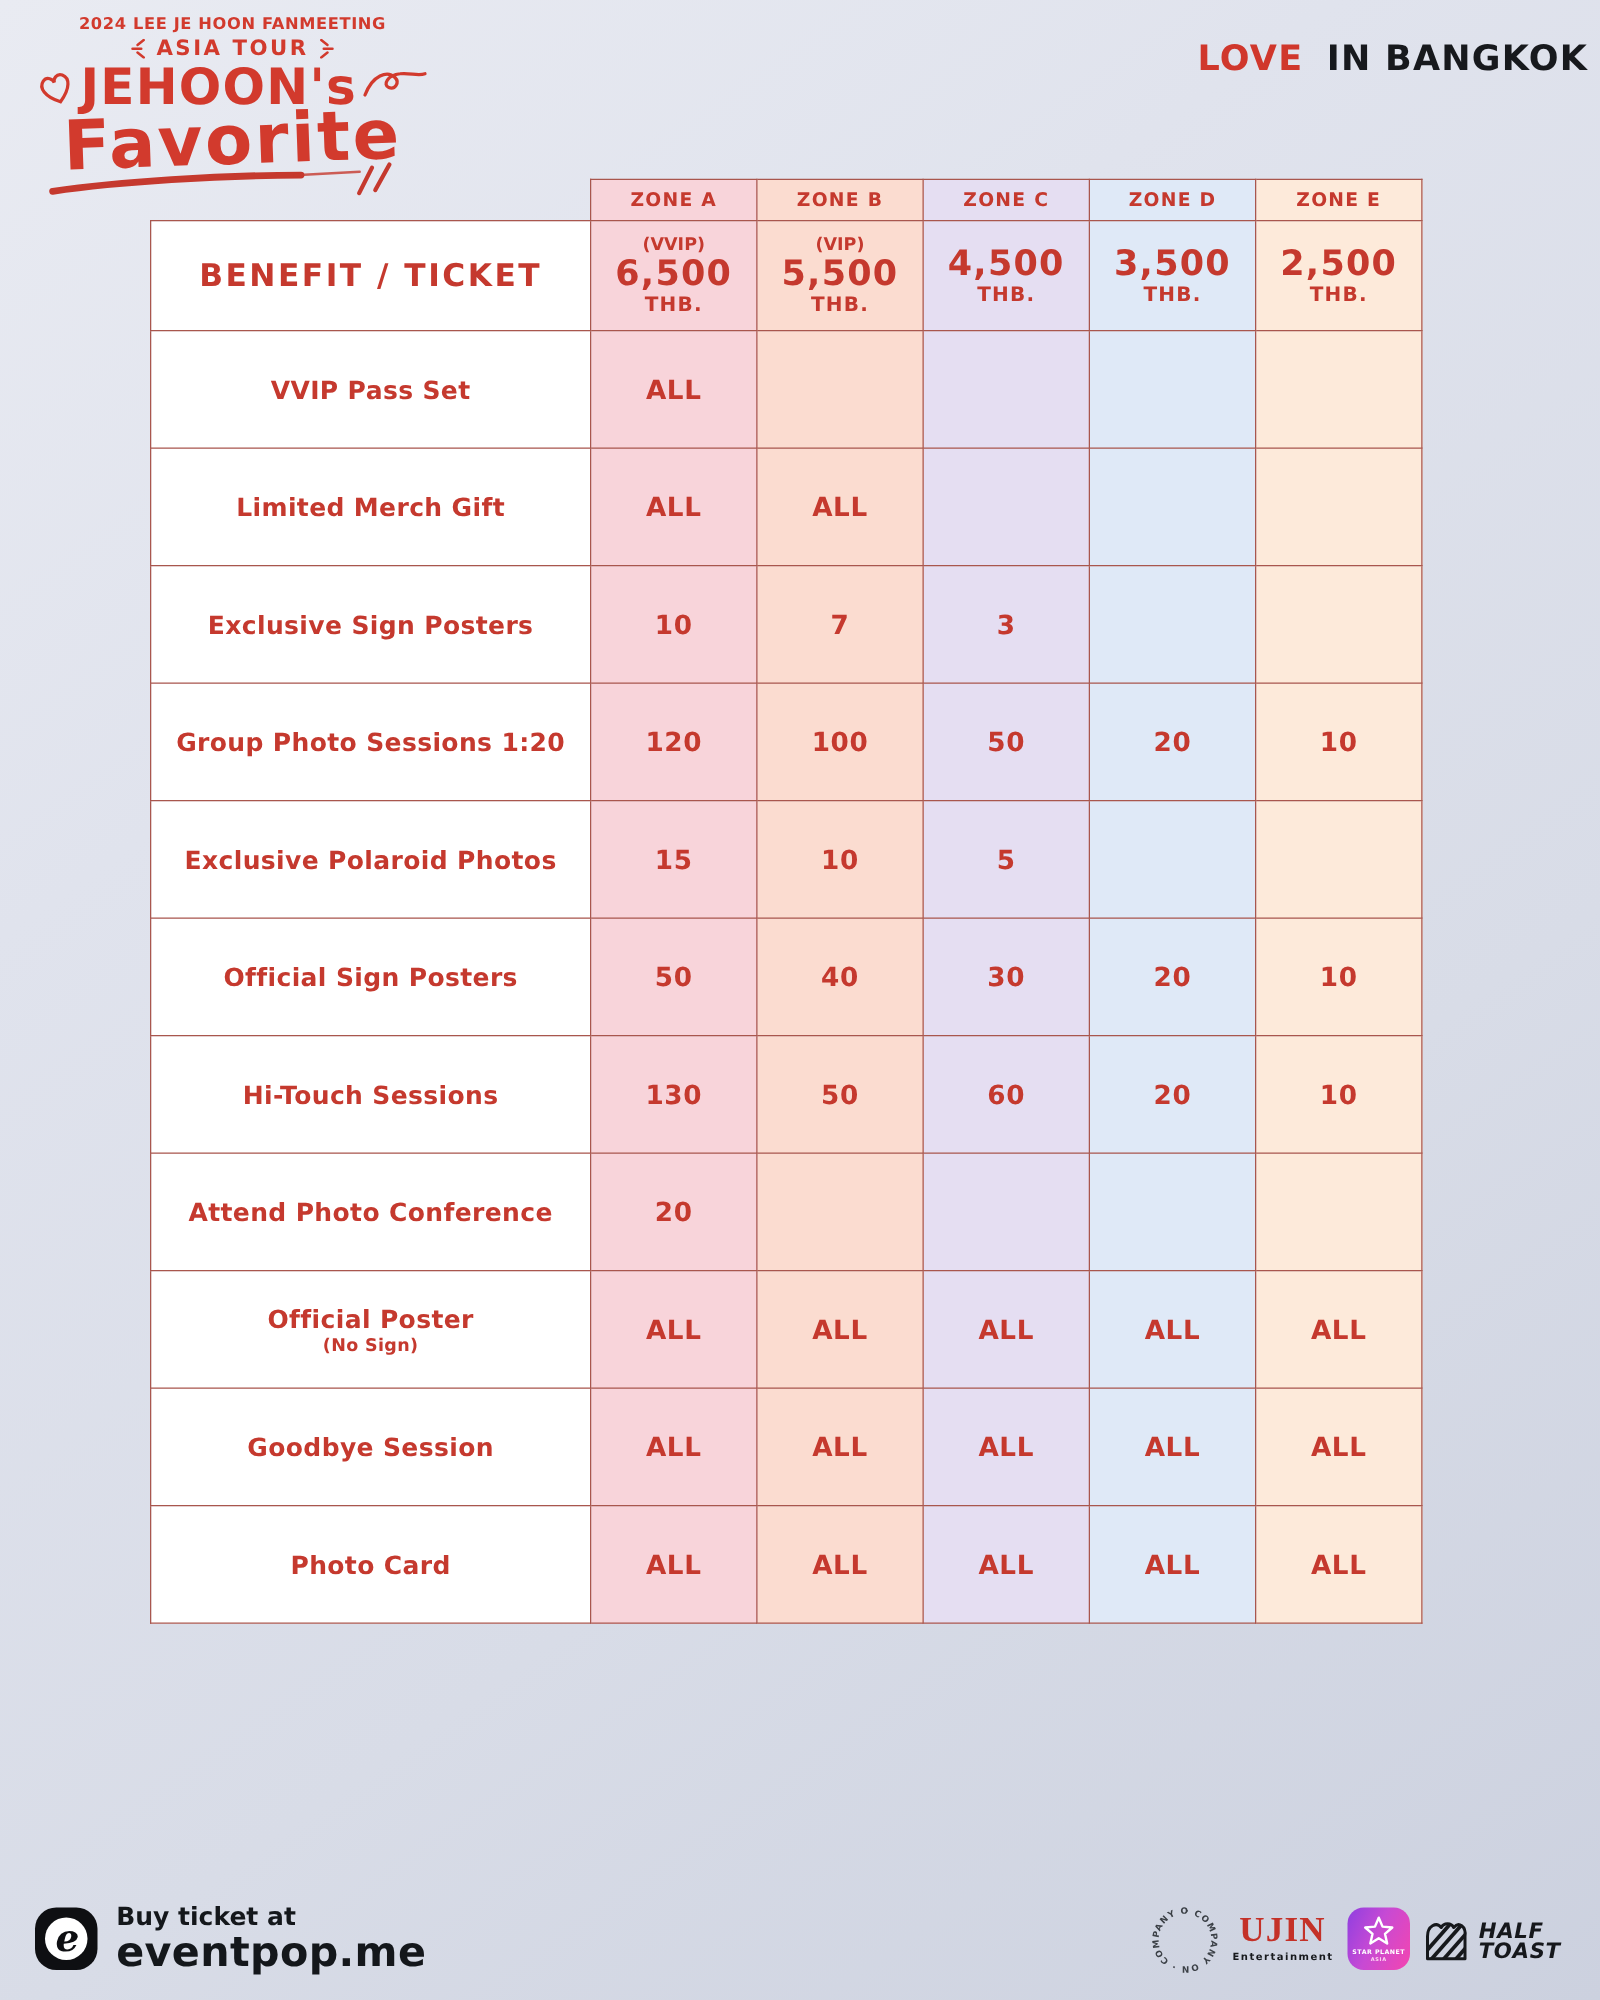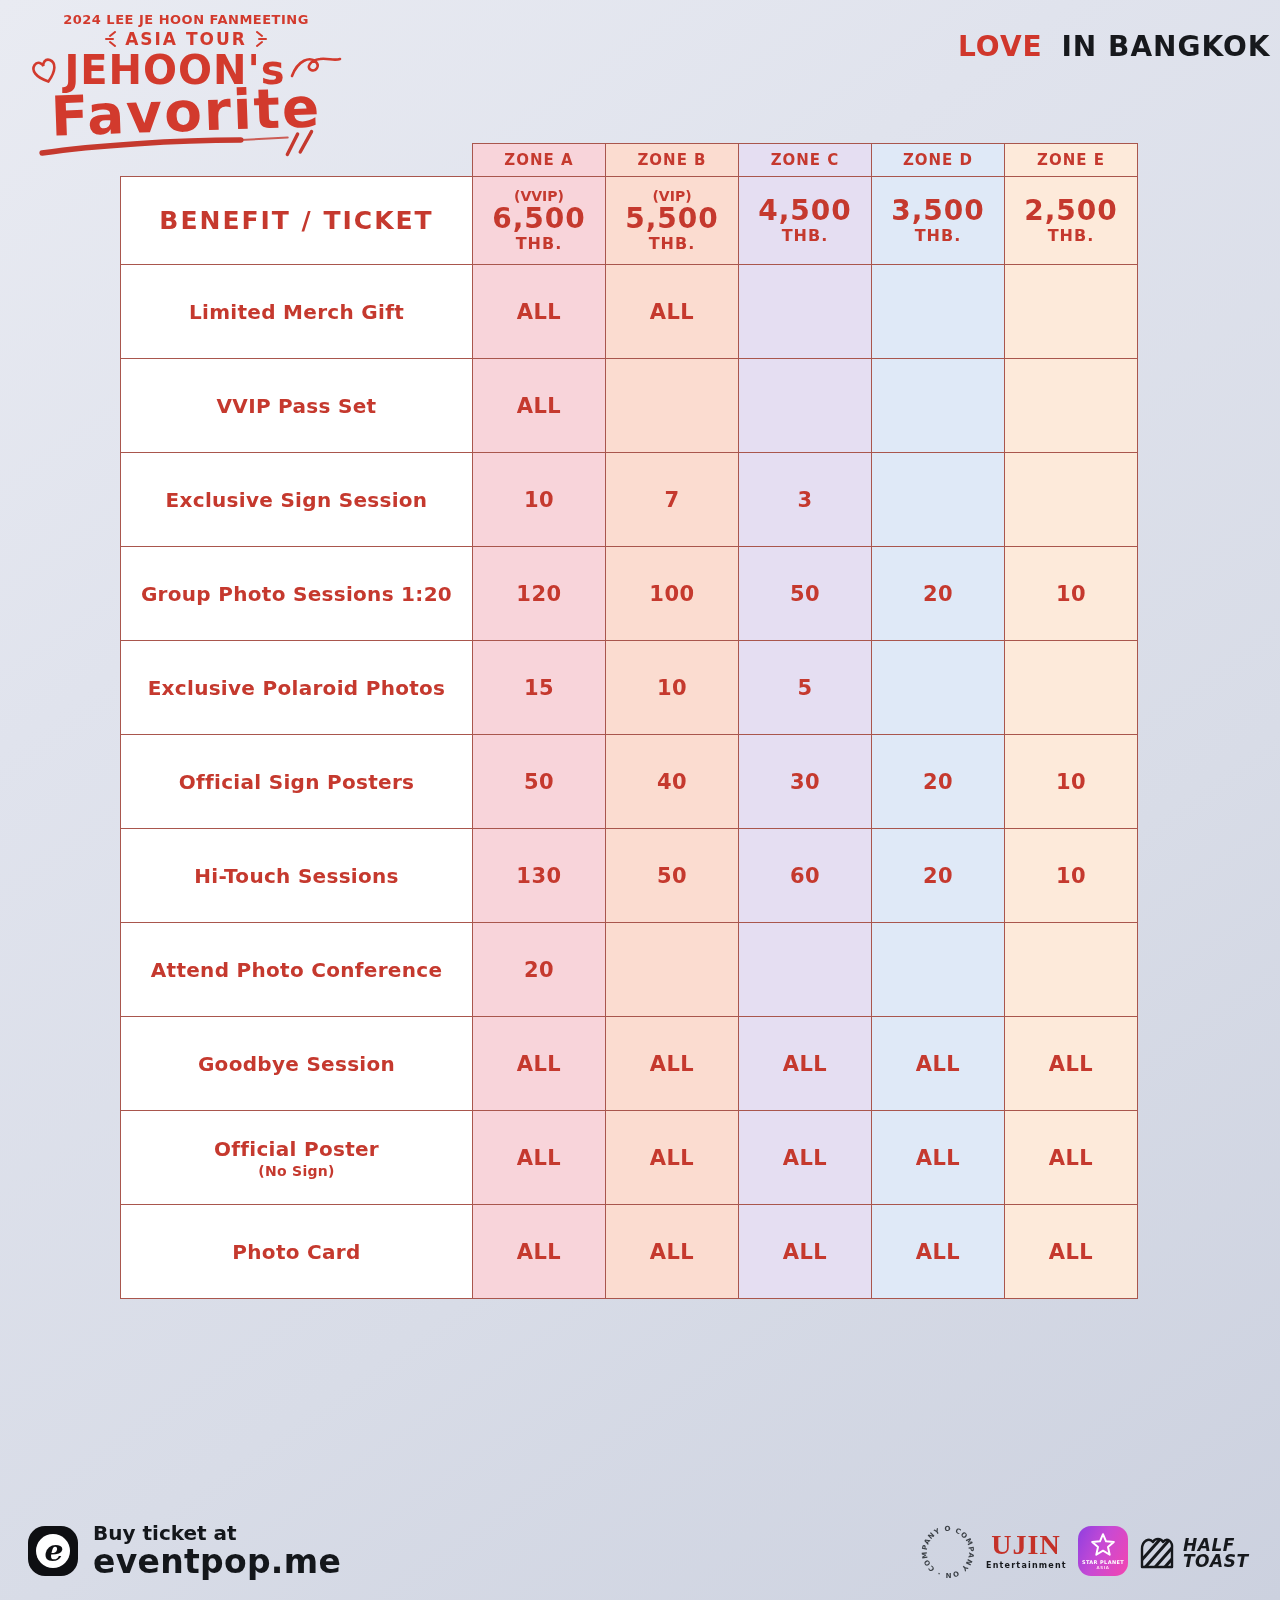--- a/index.html
+++ b/index.html
@@ -152,41 +152,41 @@
       </td>
       <td class="colE price-cell">
         <div class="tier"></div>
         <div class="price">2,500</div>
         <div class="cur">THB.</div>
       </td>
     </tr>
 
     <tr class="body-row">
       <td class="benefit-cell">
+            <div>VVIP Pass Set</div>
+          </td>
+      <td class="colA val">ALL</td>
+      <td class="colB val"></td>
+      <td class="colC val"></td>
+      <td class="colD val"></td>
+      <td class="colE val"></td>
+    </tr>
+    <tr class="body-row">
+      <td class="benefit-cell">
             <div>Limited Merch Gift</div>
           </td>
       <td class="colA val">ALL</td>
       <td class="colB val">ALL</td>
       <td class="colC val"></td>
       <td class="colD val"></td>
       <td class="colE val"></td>
     </tr>
     <tr class="body-row">
       <td class="benefit-cell">
-            <div>VVIP Pass Set</div>
-          </td>
-      <td class="colA val">ALL</td>
-      <td class="colB val"></td>
-      <td class="colC val"></td>
-      <td class="colD val"></td>
-      <td class="colE val"></td>
-    </tr>
-    <tr class="body-row">
-      <td class="benefit-cell">
-            <div>Exclusive Sign Session</div>
+            <div>Exclusive Sign Posters</div>
           </td>
       <td class="colA val">10</td>
       <td class="colB val">7</td>
       <td class="colC val">3</td>
       <td class="colD val"></td>
       <td class="colE val"></td>
     </tr>
     <tr class="body-row">
       <td class="benefit-cell">
             <div>Group Photo Sessions 1:20</div>
@@ -232,33 +232,33 @@
             <div>Attend Photo Conference</div>
           </td>
       <td class="colA val">20</td>
       <td class="colB val"></td>
       <td class="colC val"></td>
       <td class="colD val"></td>
       <td class="colE val"></td>
     </tr>
     <tr class="body-row">
       <td class="benefit-cell">
-            <div>Goodbye Session</div>
-          </td>
+        <div>Official Poster</div>
+        <div class="benefit-note">(No Sign)</div>
+      </td>
       <td class="colA val">ALL</td>
       <td class="colB val">ALL</td>
       <td class="colC val">ALL</td>
       <td class="colD val">ALL</td>
       <td class="colE val">ALL</td>
     </tr>
     <tr class="body-row">
       <td class="benefit-cell">
-        <div>Official Poster</div>
-        <div class="benefit-note">(No Sign)</div>
-      </td>
+            <div>Goodbye Session</div>
+          </td>
       <td class="colA val">ALL</td>
       <td class="colB val">ALL</td>
       <td class="colC val">ALL</td>
       <td class="colD val">ALL</td>
       <td class="colE val">ALL</td>
     </tr>
     <tr class="body-row">
       <td class="benefit-cell">
             <div>Photo Card</div>
           </td>

